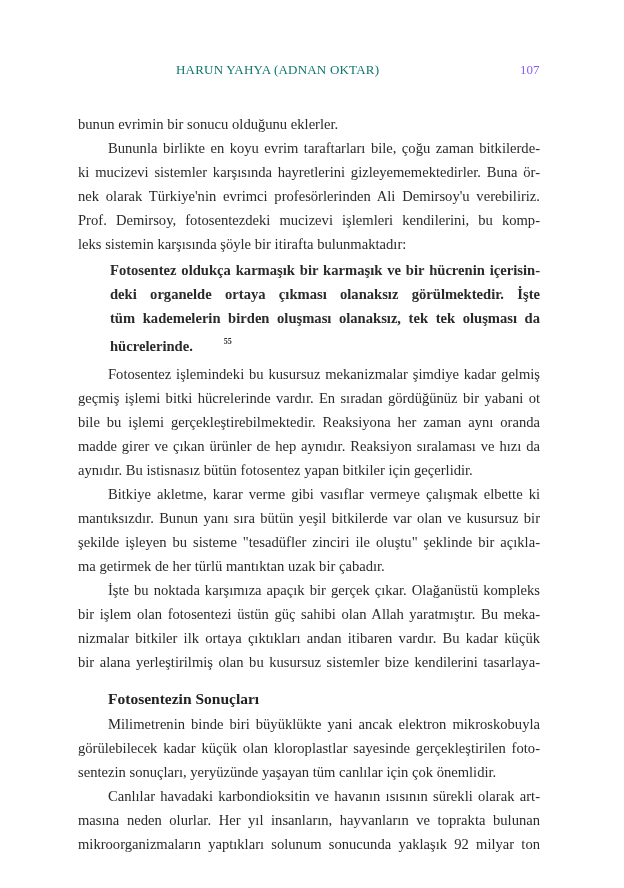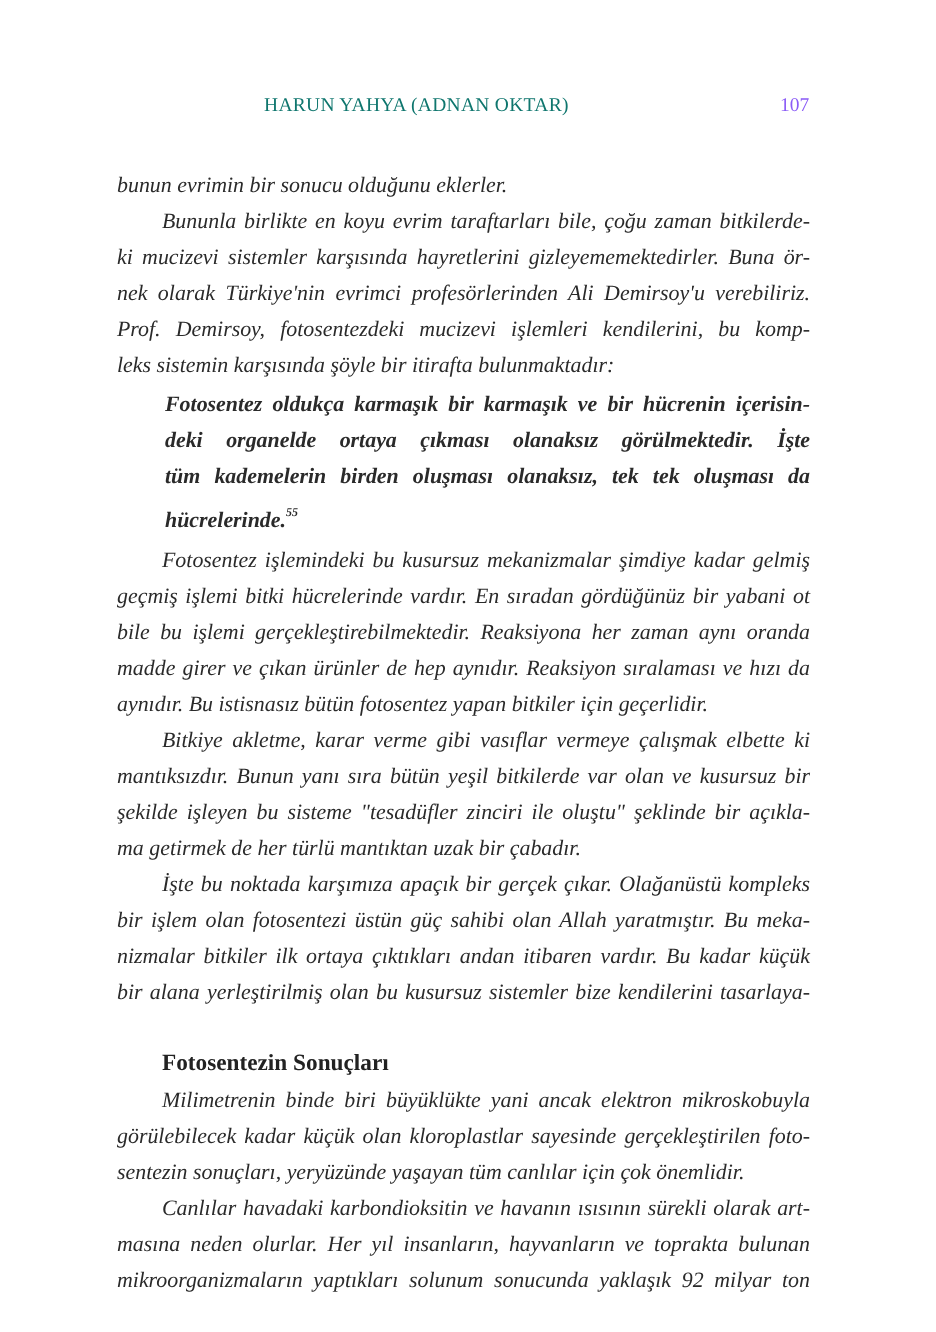--- a/index.html
+++ b/index.html
@@ -2,27 +2,27 @@
 <html><head>
 <meta charset="utf-8">
 <style>
   html, body { margin: 0; padding: 0; background: #ffffff; }
   body { width: 624px; height: 888px; position: relative; overflow: hidden;
          font-family: "Liberation Serif", serif; color: #2a2a2a; }
   .header { position: absolute; top: 62px; left: 0; width: 624px; height: 20px; }
   .running-title { position: absolute; left: 176px; top: 0; font-size: 13px; letter-spacing: 0.2px; color: #0f766e; }
   .page-number { position: absolute; left: 520px; top: 0; font-size: 13px; color: #8b5cf6; }
   .body { position: absolute; left: 78px; top: 112px; width: 462px; font-size: 14.6px; line-height: 24px; }
-  .line { display: block; text-align: justify; text-align-last: justify; white-space: nowrap; height: 24px; font-style: italic; }
+  .line { display: block; text-align: justify; text-align-last: justify; white-space: nowrap; height: 24px; }
   .line.last { text-align-last: left; }
   .line.indent { padding-left: 30px; }
   .quote { padding-left: 32px; font-weight: bold; line-height: 24px; margin-top: 2px; margin-bottom: 8px; }
   .quote .line { height: 24px; }
-  sup { font-size: 8px; vertical-align: 7px; }
-  .section-title { font-weight: bold; font-size: 15.5px; padding-left: 30px; margin-top: 22px; height: 26px; line-height: 26px; color: #222; }
+  sup { font-size: 8px; vertical-align: 7px; margin-left: 31px; }
+  .section-title { font-weight: bold; font-size: 15.5px; padding-left: 30px; margin-top: 12px; height: 26px; line-height: 26px; color: #222; }
 </style>
 </head>
 <body>
 
 <div class="header">
   <span class="running-title">HARUN YAHYA (ADNAN OKTAR)</span>
   <span class="page-number">107</span>
 </div>
 
 <div class="body">

